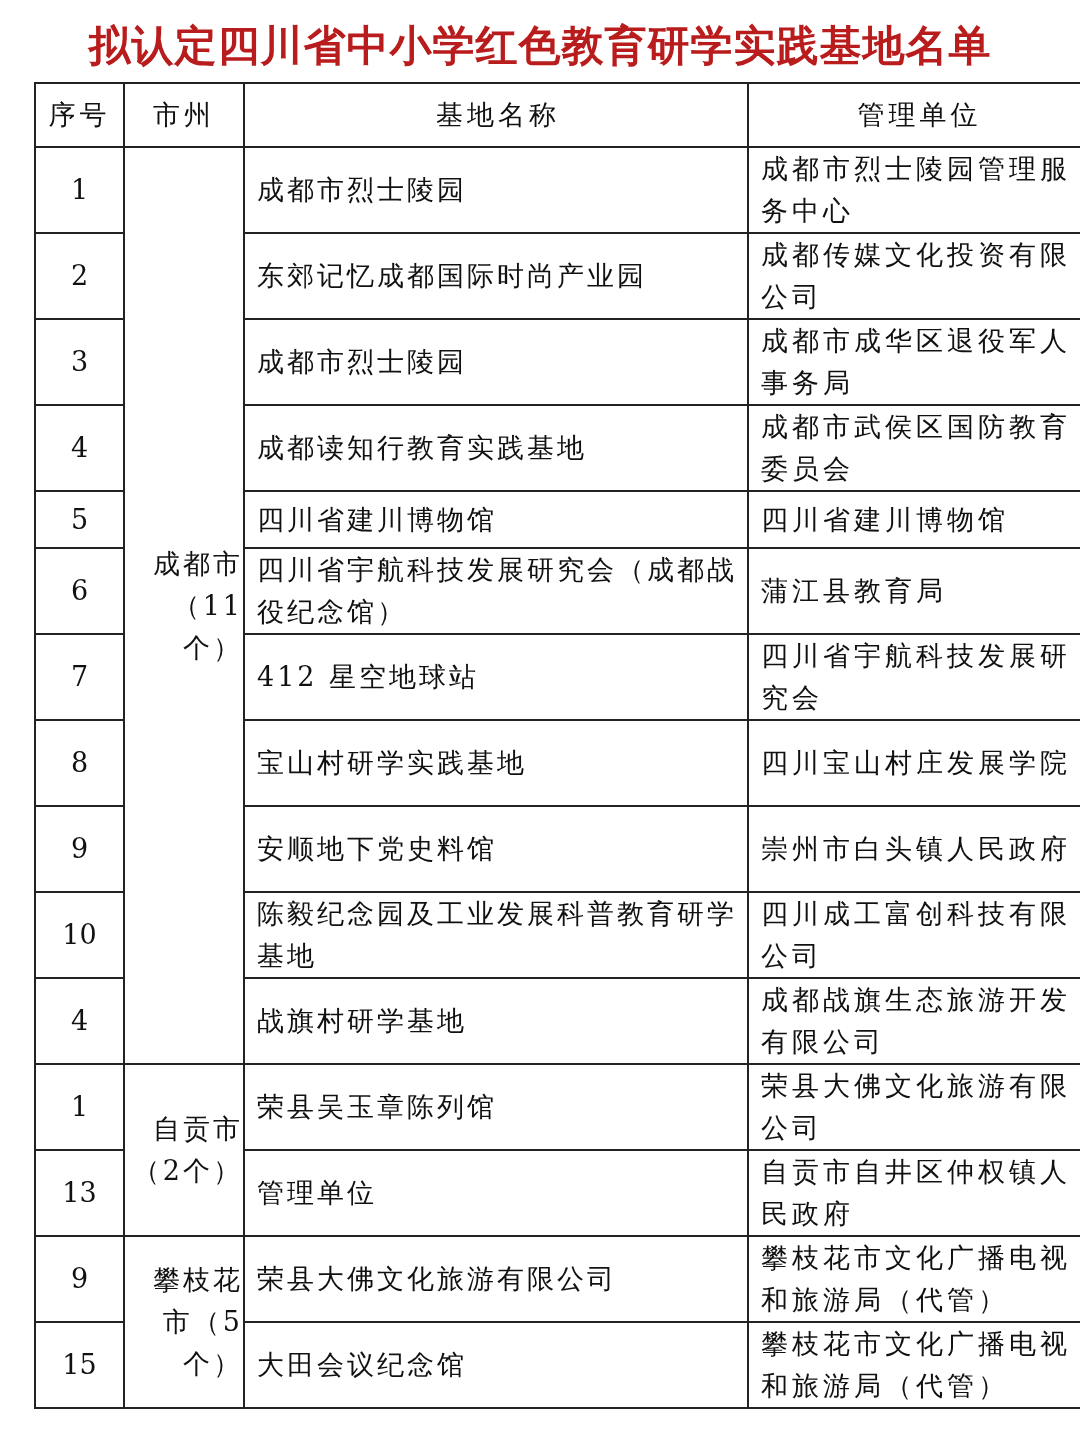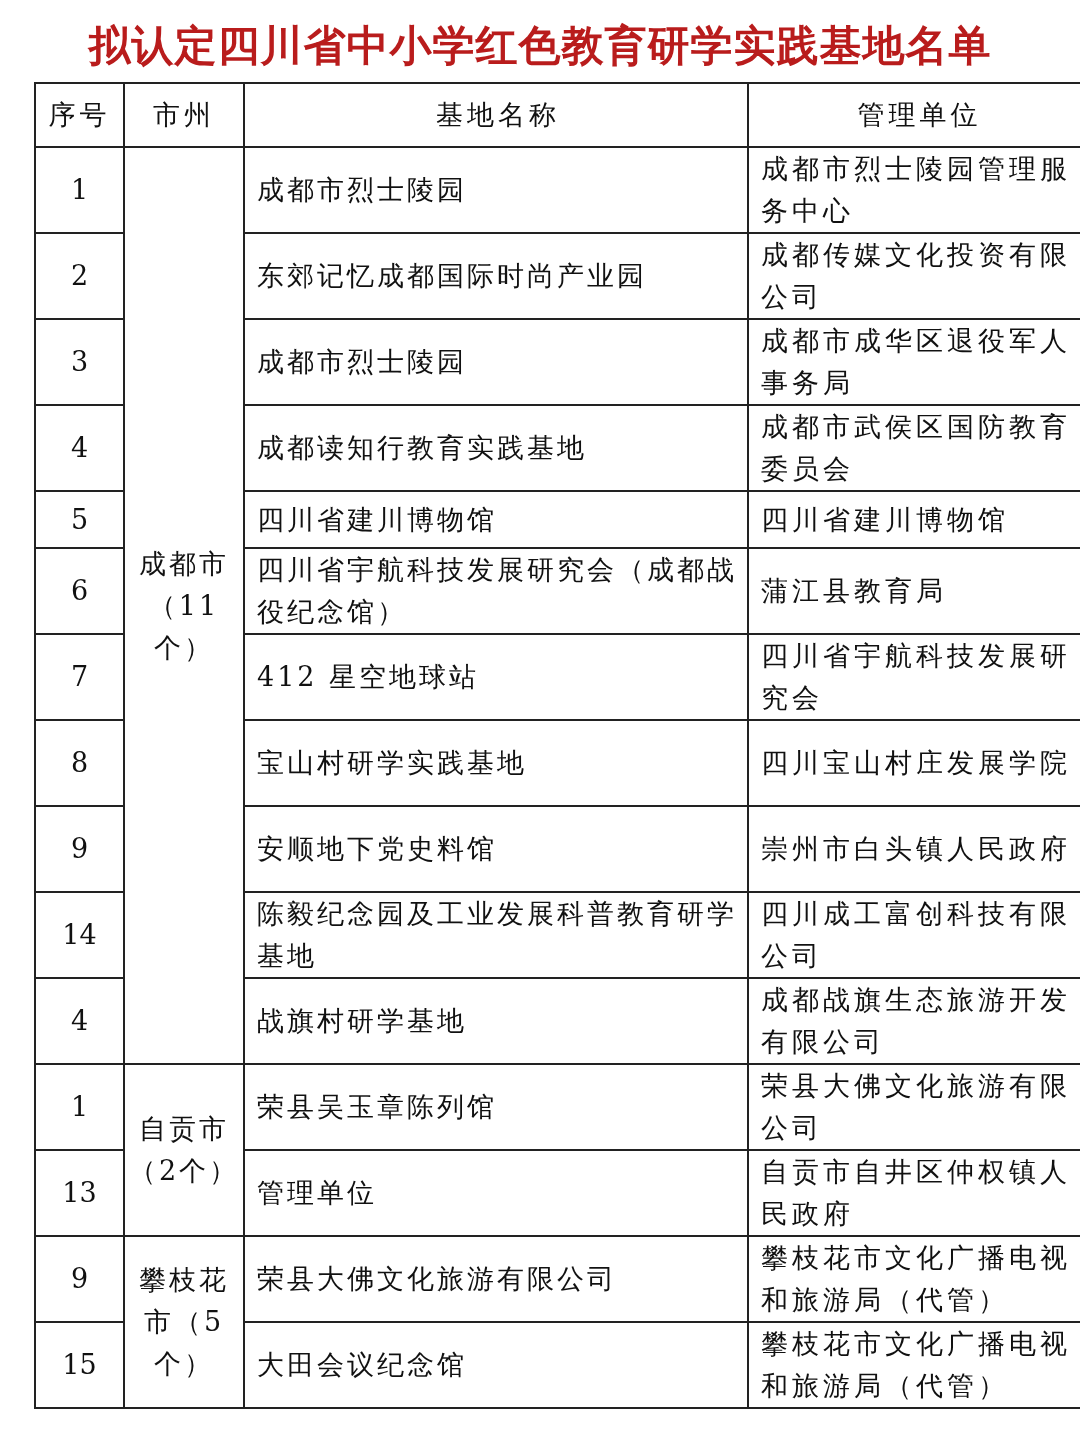--- a/index.html
+++ b/index.html
@@ -7,21 +7,21 @@
          font-family: "DejaVu Serif", "Liberation Serif", serif; color:#111; }
   .title { position:absolute; left:0; top:18px; width:1080px; text-align:center;
            font-family: "DejaVu Sans", "Liberation Sans", sans-serif;
            font-weight:bold; font-size:42px; letter-spacing:1px; color:#b91c1c; }
   table.list { position:absolute; left:34px; top:82px; width:1012px;
                border-collapse:collapse; table-layout:fixed; }
   table.list td, table.list th { border:2px solid #222; padding:0; vertical-align:middle;
                font-size:27px; line-height:42px; font-weight:normal; }
   table.list th { height:62px; text-align:center; letter-spacing:4px;margin-top:40px; }
   .c-no { width:87px; text-align:center; }
-  .c-city { width:118px; text-align:center; letter-spacing:3px; line-height:44px; }
+  .c-city { width:118px; text-align:right; letter-spacing:3px; line-height:44px; }
   .c-name { width:482px; padding-left:12px !important; padding-right:8px !important; letter-spacing:3px; }
   .c-unit { width:317px; padding-left:12px !important; padding-right:8px !important; letter-spacing:4px; }
   tr.r86 td { height:84px; }
   tr.r57 td { height:55px; }
 </style>
 </head>
 <body>
 
 <div class="title">拟认定四川省中小学红色教育研学实践基地名单</div>
 
@@ -74,21 +74,21 @@
     <td class="c-no">8</td>
     <td class="c-name">宝山村研学实践基地</td>
     <td class="c-unit">四川宝山村庄发展学院</td>
   </tr>
   <tr class="r86">
     <td class="c-no">9</td>
     <td class="c-name">安顺地下党史料馆</td>
     <td class="c-unit">崇州市白头镇人民政府</td>
   </tr>
   <tr class="r86">
-    <td class="c-no">14</td>
+    <td class="c-no">10</td>
     <td class="c-name">陈毅纪念园及工业发展科普教育研学基地</td>
     <td class="c-unit">四川成工富创科技有限公司</td>
   </tr>
   <tr class="r86">
     <td class="c-no">4</td>
     <td class="c-name">战旗村研学基地</td>
     <td class="c-unit">成都战旗生态旅游开发有限公司</td>
   </tr>
 
   <tr class="r86">

